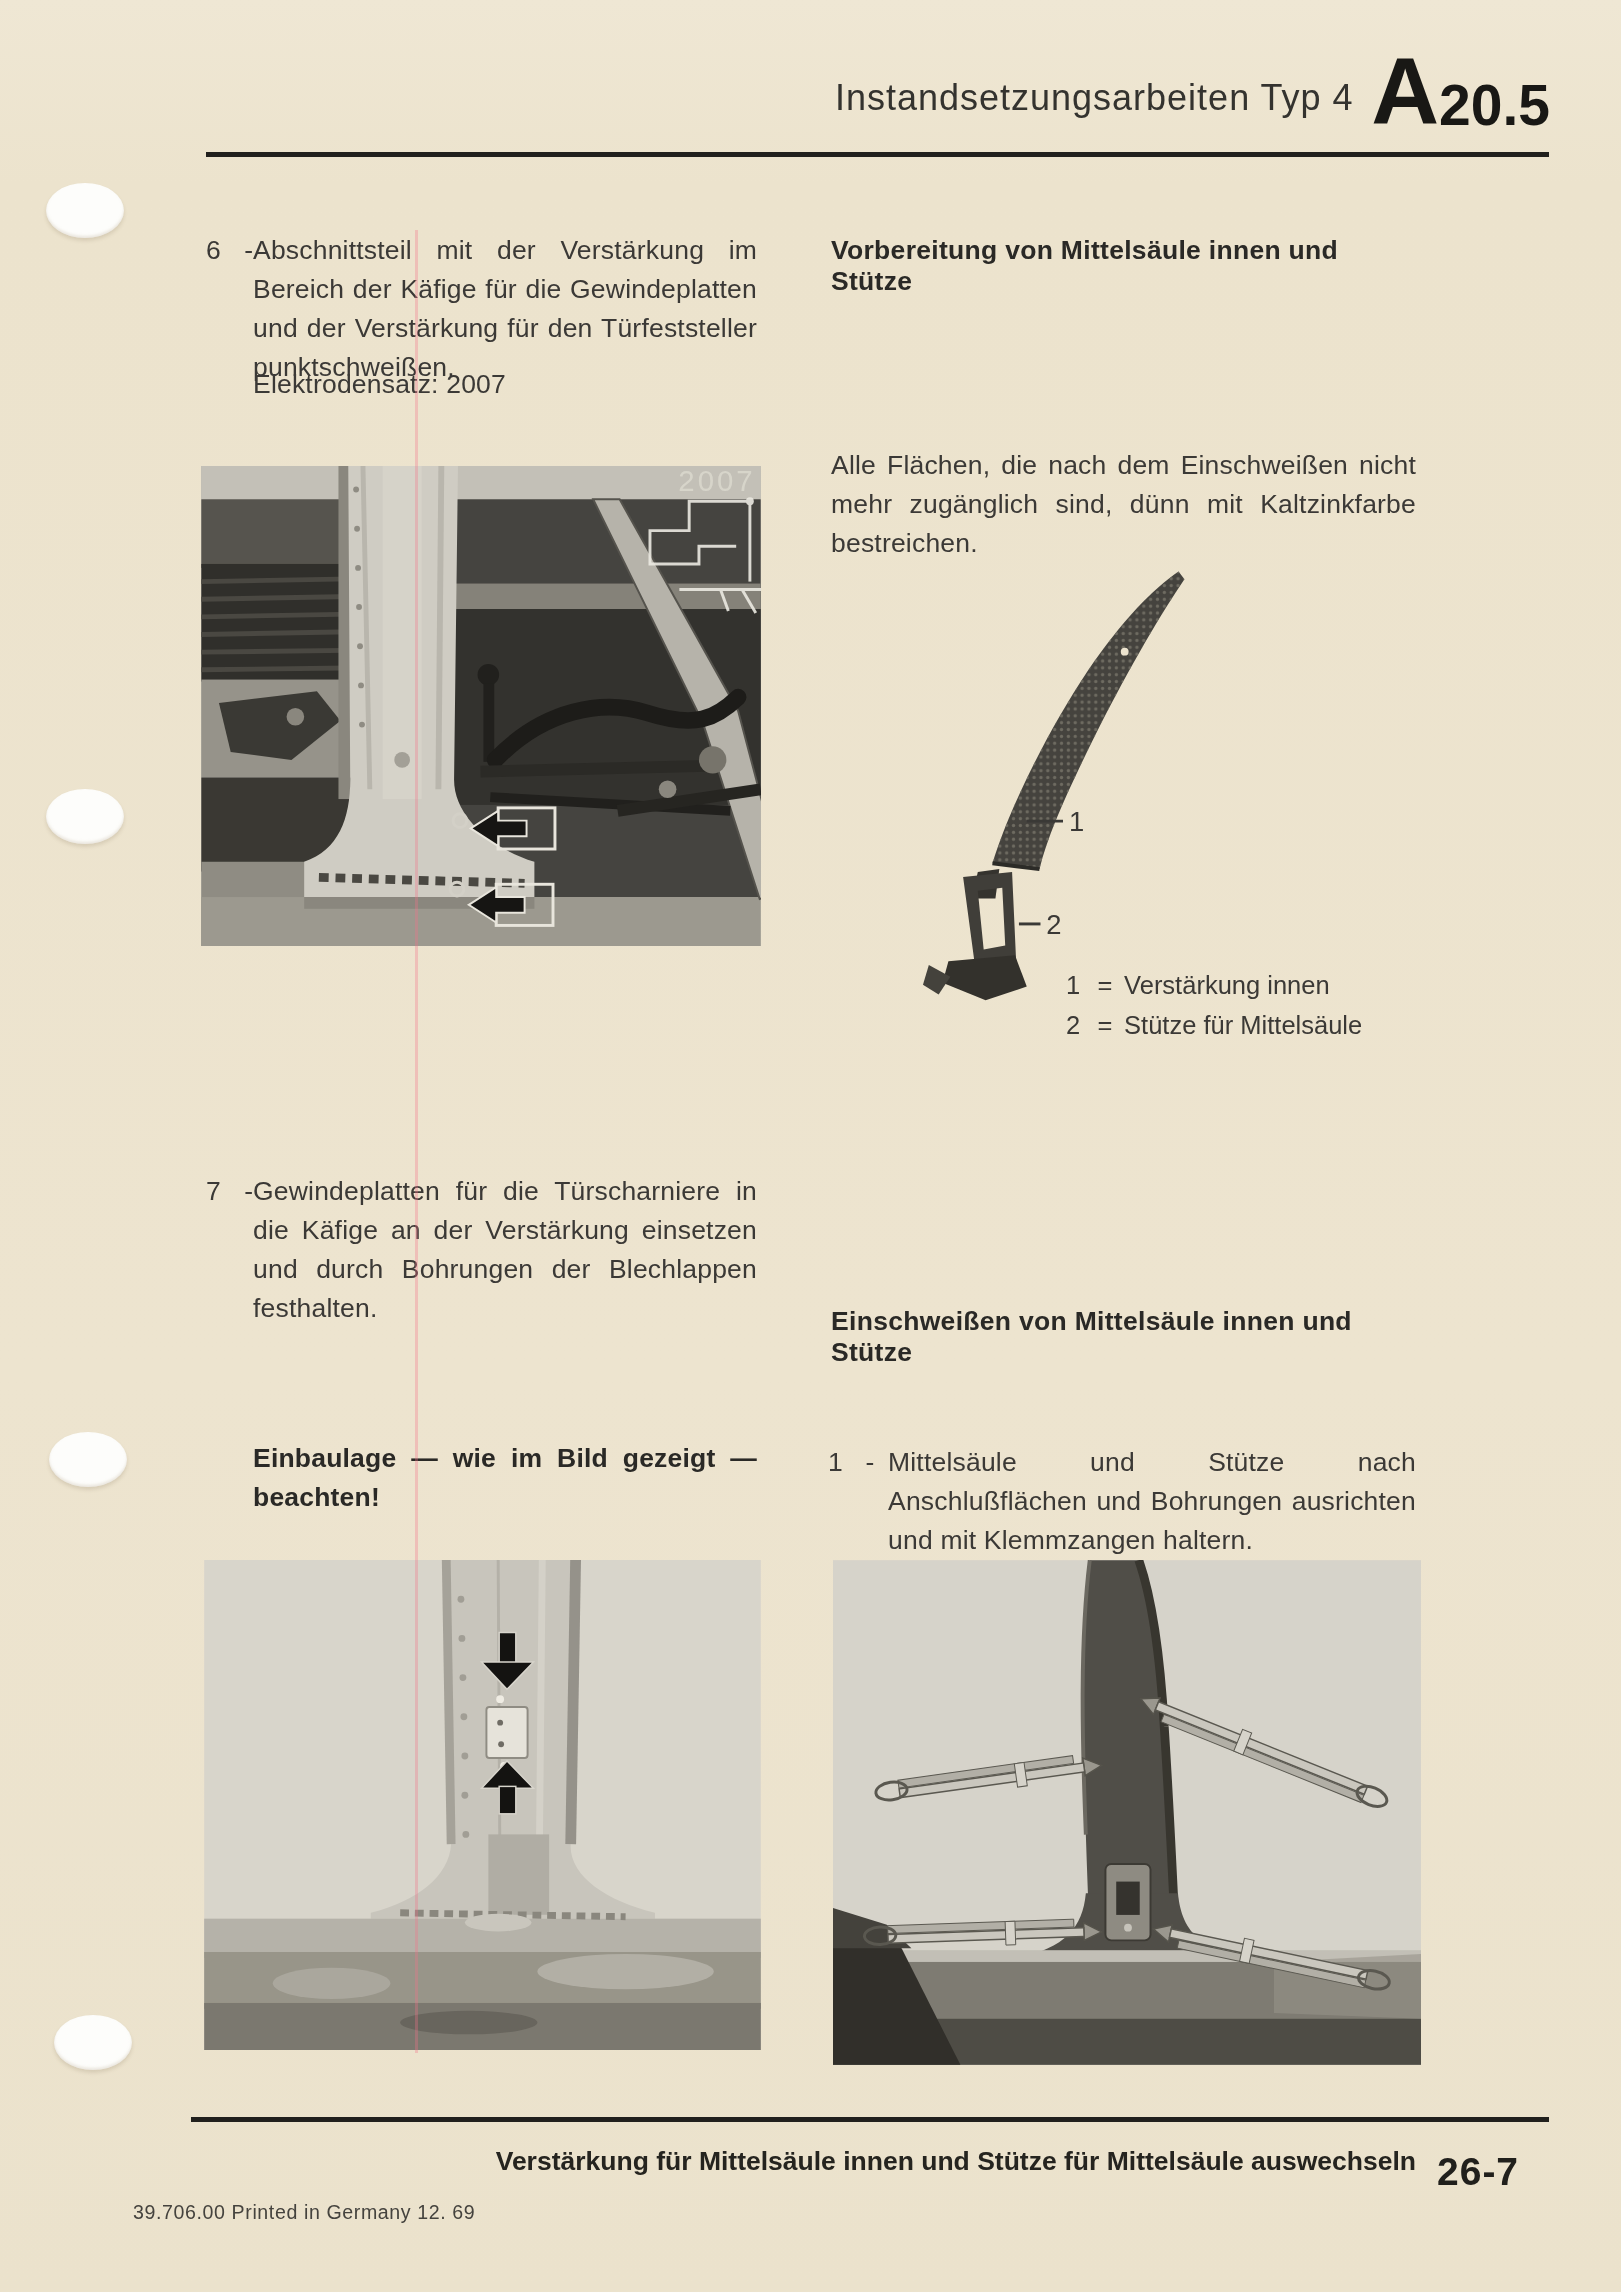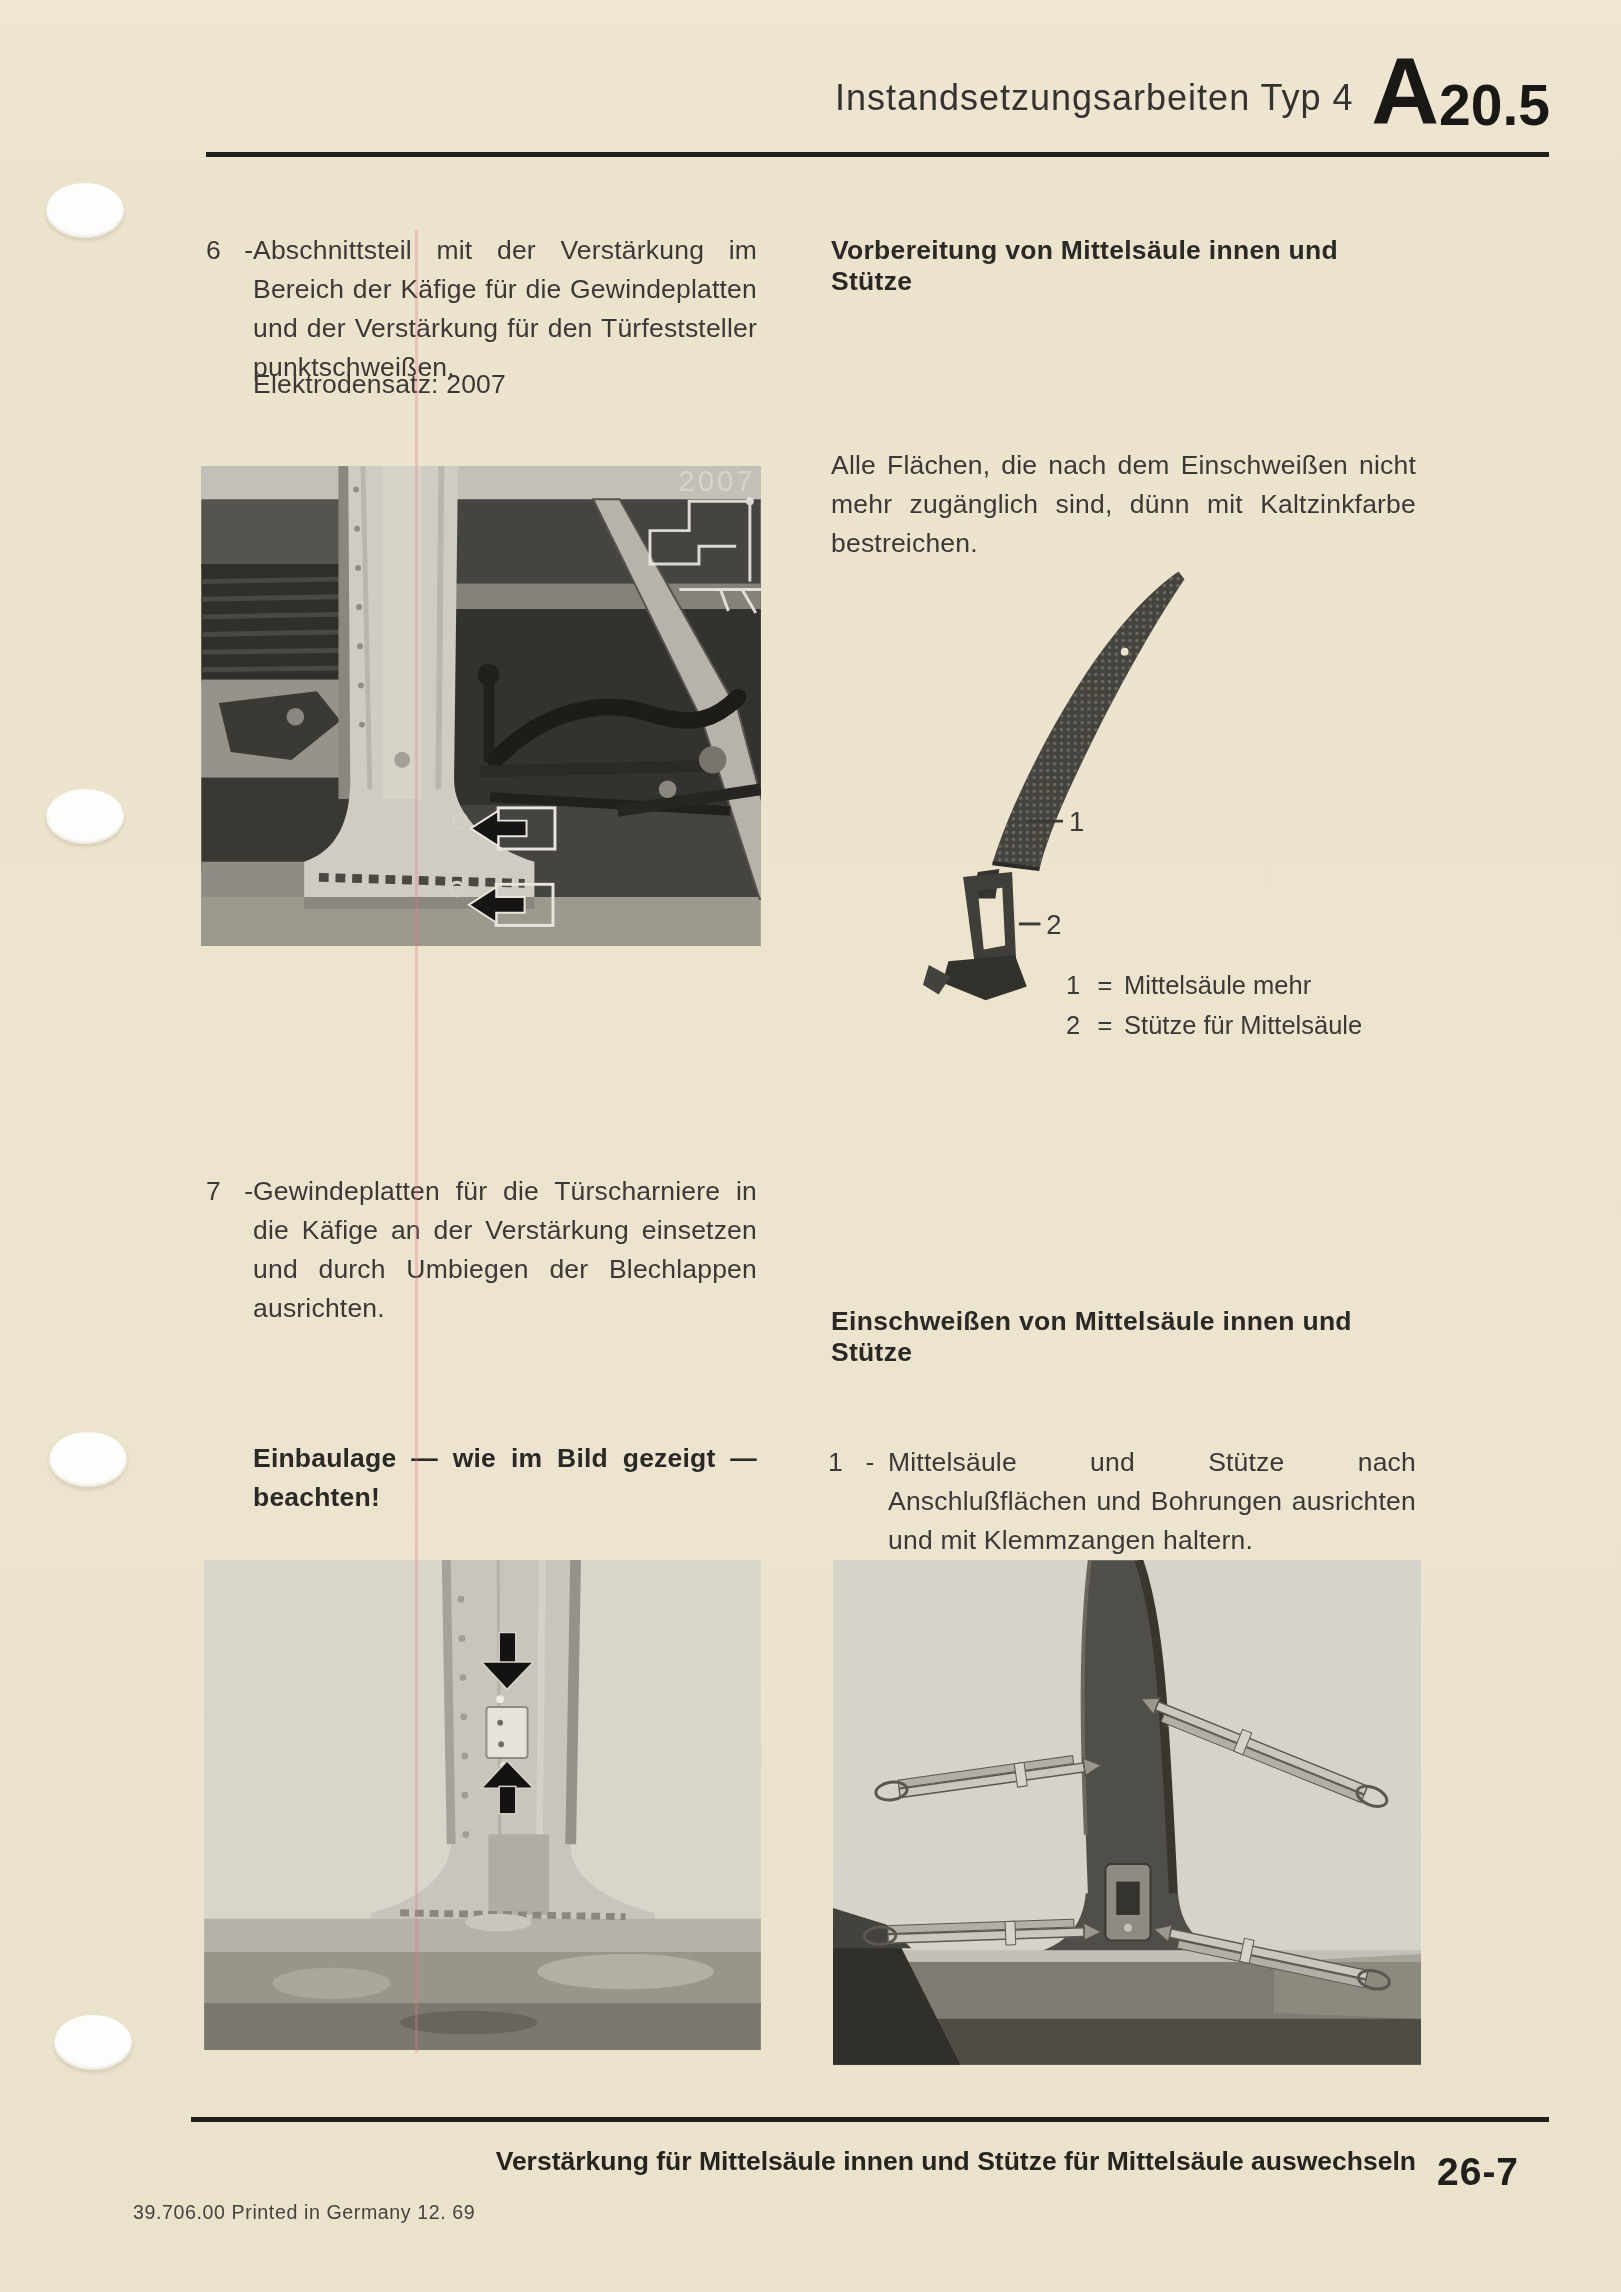--- a/index.html
+++ b/index.html
@@ -177,35 +177,35 @@
     <line x1="108" y1="293" x2="145" y2="293" stroke="#3a3936" stroke-width="3"></line>
     <text x="151" y="303" font-size="28" fill="#3b3936">1</text>
     <line x1="100" y1="398" x2="122" y2="398" stroke="#3a3936" stroke-width="3"></line>
     <text x="128" y="408" font-size="28" fill="#3b3936">2</text>
   </svg>
 
   <div class="legend" style="left:1066px;top:965px;">
     <div class="legend-row">
       <span class="legend-num">1</span>
       <span class="legend-eq">=</span>
-      <span>Mittelsäule mehr</span>
+      <span>Verstärkung innen</span>
     </div>
     <div class="legend-row">
       <span class="legend-num">2</span>
       <span class="legend-eq">=</span>
       <span>Stütze für Mittelsäule</span>
     </div>
   </div>
 
   <div class="item" style="left:206px;top:1172px;width:551px;">
     <div class="numcol" style="width:47px;">
       <span>7</span>
       <span>-</span>
     </div>
-    <div class="itemtext">Gewindeplatten für die Türscharniere in die Käfige an der Verstärkung einsetzen und durch Umbiegen der Blechlappen ausrichten.</div>
+    <div class="itemtext">Gewindeplatten für die Türscharniere in die Käfige an der Verstärkung einsetzen und durch Bohrungen der Blechlappen festhalten.</div>
   </div>
 
   <div class="heading" style="left:831px;top:1306px;width:588px;">Einschweißen von Mittelsäule innen und Stütze</div>
 
   <div class="plain just bold abs" style="left:253px;top:1439px;width:504px;">Einbaulage — wie im Bild gezeigt — beachten!</div>
 
   <div class="item" style="left:828px;top:1443px;width:588px;">
     <div class="numcol" style="width:60px;">
       <span>1</span>
       <span style="margin-right:13.7px;">-</span>

